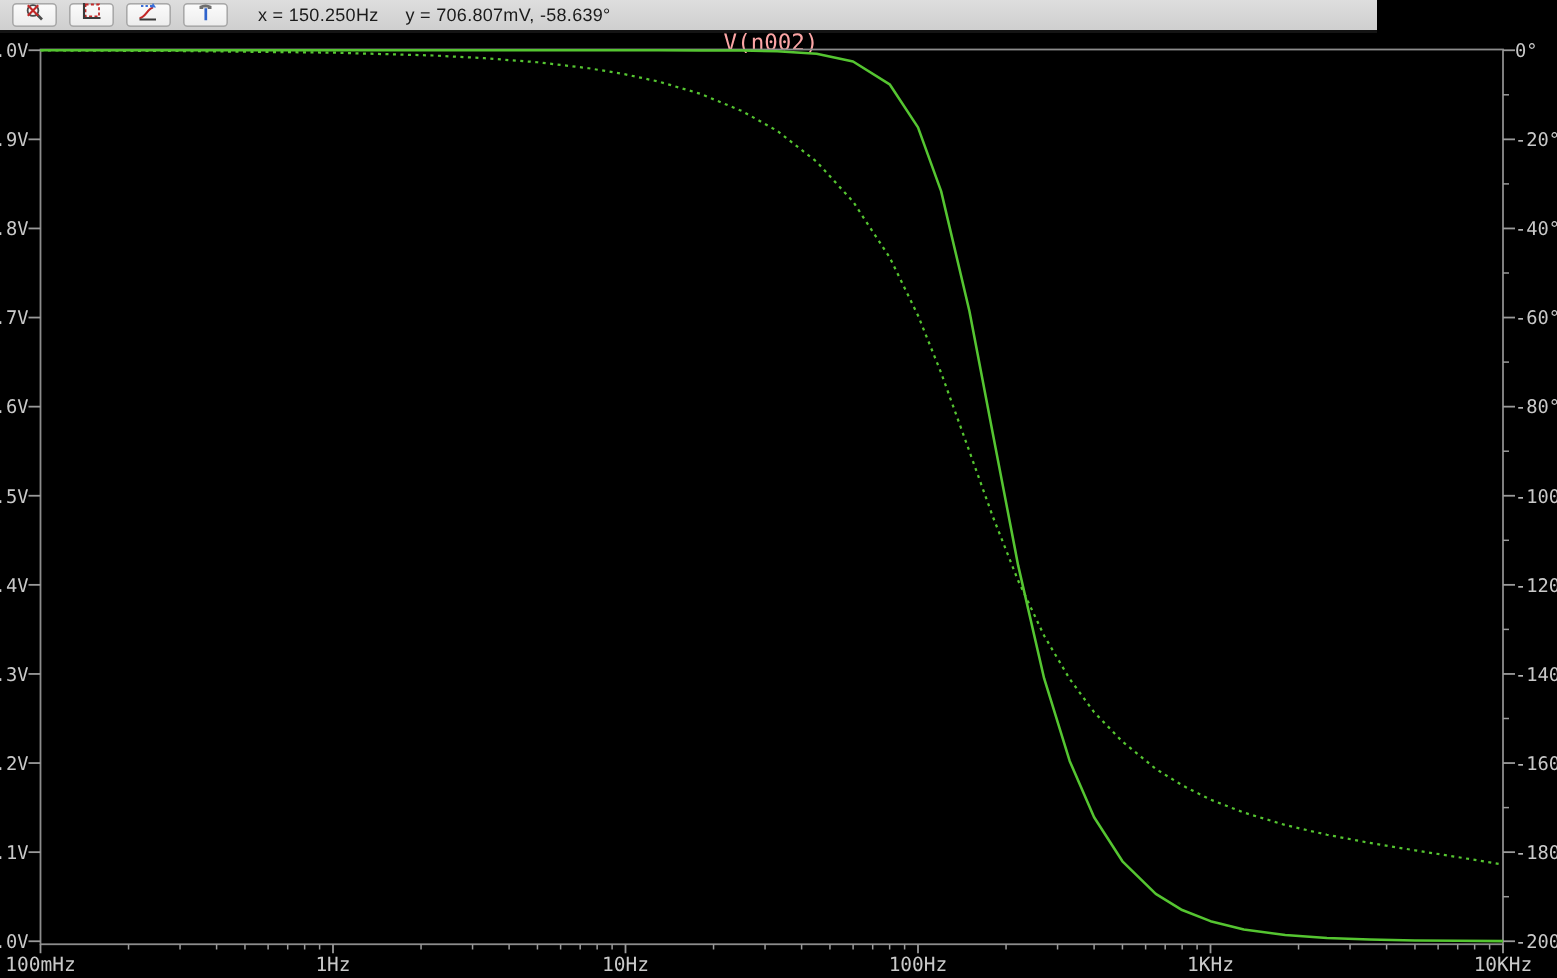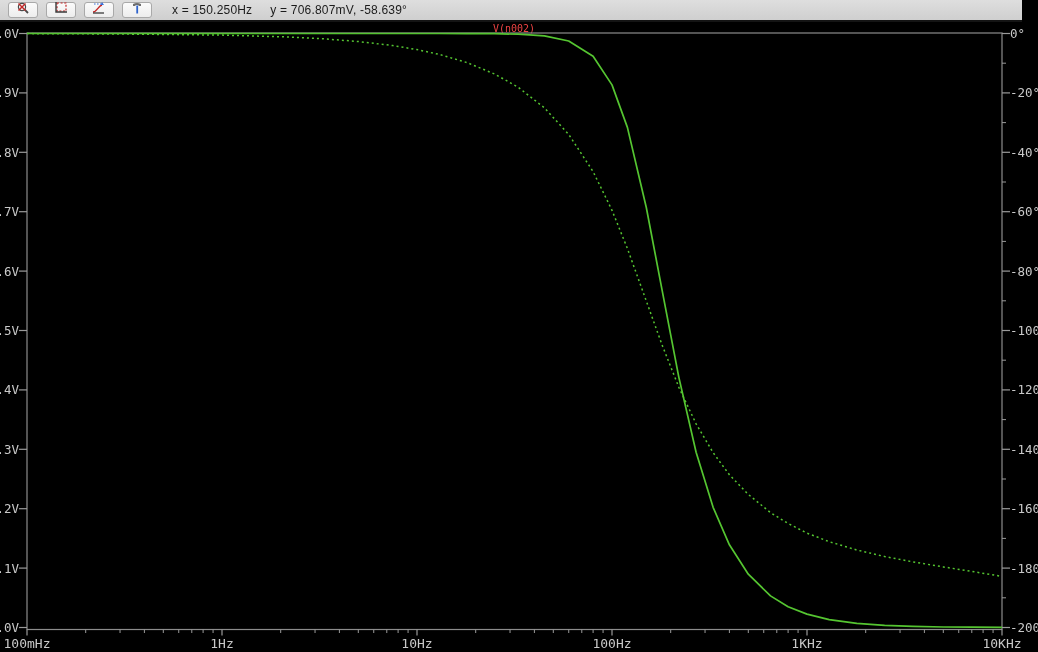--- a/index.html
+++ b/index.html
@@ -1,20 +1,20 @@
 <!DOCTYPE html>
 <html><head>
 <meta charset="utf-8">
 <style>
   html,body{margin:0;padding:0;width:1038px;height:652px;overflow:hidden;background:#000;}
   body{font-family:"DejaVu Sans Mono", monospace;}
 
   
   .toolbar{
-    position:absolute;left:0;top:0;width:1022px;height:20px;
+    position:absolute;left:0;top:0;width:918px;height:20px;
     background:linear-gradient(#dedede,#cfcfcf);
     border-bottom:2px solid #141414;
     display:flex;align-items:center;
     font-family:"Liberation Sans", sans-serif;
   }
   .tb-btn{
     width:30px;height:16px;margin-left:8px;
     background:linear-gradient(#fbfbfb,#ededed);
     border:1px solid #a9a9a9;border-radius:3px;
     display:flex;align-items:center;justify-content:center;
@@ -22,21 +22,21 @@
   }
   .tb-status{
     margin-left:20px;font-size:12px;color:#1b1b1b;letter-spacing:0.2px;
   }
   .tb-status span{margin-right:18px;}
 
   
   .plot-wrap{position:absolute;left:0;top:22px;width:1038px;height:630px;background:#000;}
   .plot-title{
     position:absolute;left:514px;top:0px;transform:translateX(-50%);
-    color:#ef4444;font-size:10px;line-height:13px;white-space:nowrap;
+    color:#fca5a5;font-size:15px;line-height:13px;white-space:nowrap;
   }
   svg text{font-family:"DejaVu Sans Mono", monospace;}
 </style>
 </head>
 <body>
 
 <div class="toolbar">
   <div class="tb-btn">
     <span>
       <svg width="16" height="14" viewBox="0 0 16 14">

